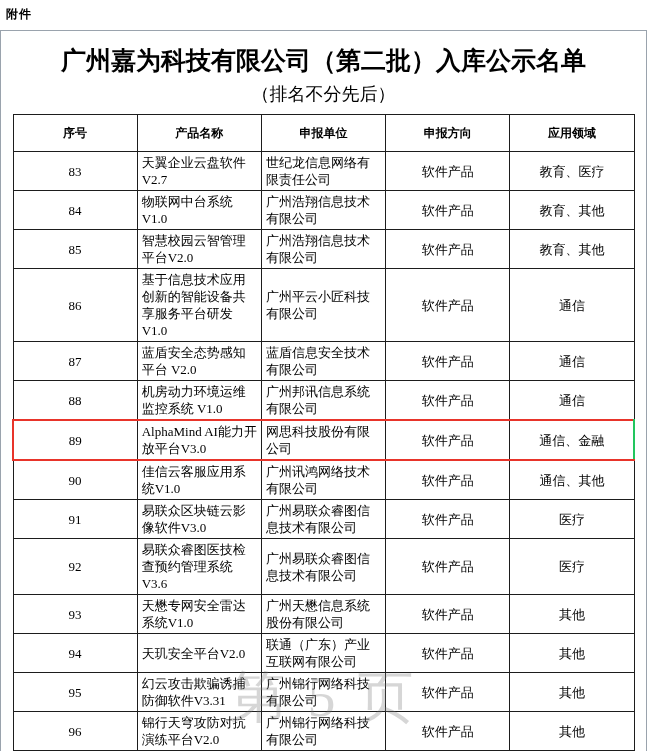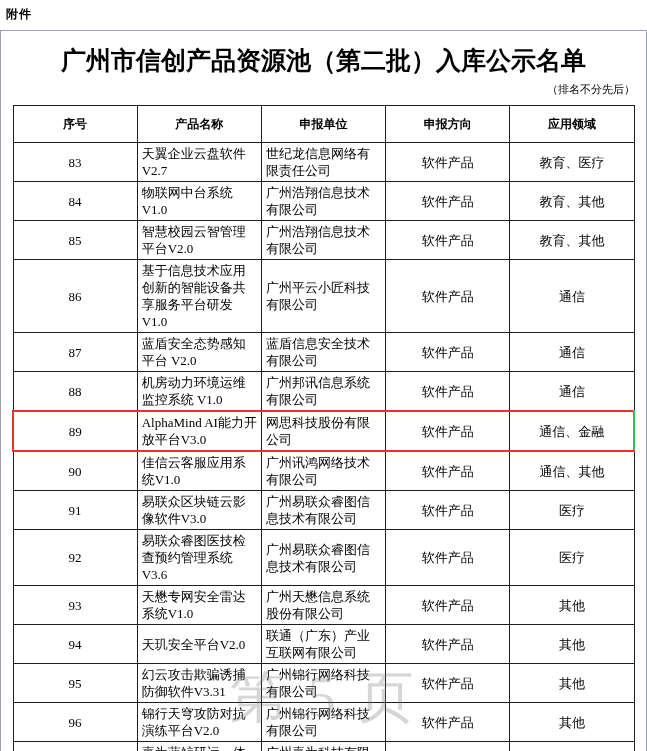--- a/index.html
+++ b/index.html
@@ -65,23 +65,23 @@
     text-align: center;
     font-family: "Liberation Serif", serif;
     font-weight: bold;
     font-size: 25px;
     letter-spacing: 0px;
     line-height: 34px;
     margin-top: 6px;
     white-space: nowrap;
   }
   .subtitle {
-    text-align: right;
-    font-family: "Liberation Serif", serif;
-    font-size: 11px;
+    text-align: center;
+    font-family: "Liberation Serif", serif;
+    font-size: 18px;
     margin-top: 4px;
     margin-bottom: 8px;
   }
   table.list {
     border-collapse: collapse;
     width: 623px;
     table-layout: fixed;
     font-family: "Liberation Serif", serif;
   }
   table.list th, table.list td {
@@ -146,21 +146,21 @@
 <body>
 
 <div class="page">
 
   <div class="attachment">附件</div>
   <div class="rule-top"></div>
   <div class="side-rule-left"></div>
   <div class="side-rule-right"></div>
 
   <div class="doc">
-    <div class="title">广州市信创产品资源池（第二批）入库公示名单</div>
+    <div class="title">广州嘉为科技有限公司（第二批）入库公示名单</div>
     <div class="subtitle">（排名不分先后）</div>
 
     <table class="list">
       <thead>
         <tr>
           <th class="c-idx">序号</th>
           <th>产品名称</th>
           <th>申报单位</th>
           <th class="c-dir">申报方向</th>
           <th class="c-field">应用领域</th>

